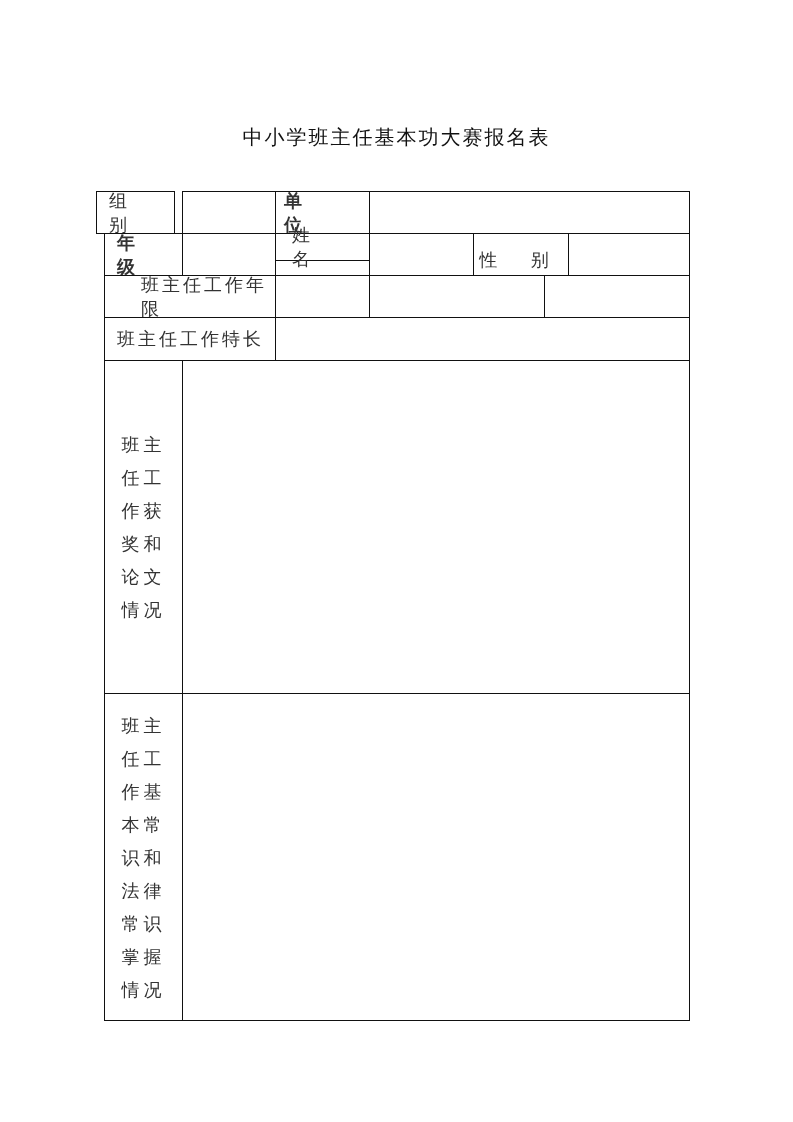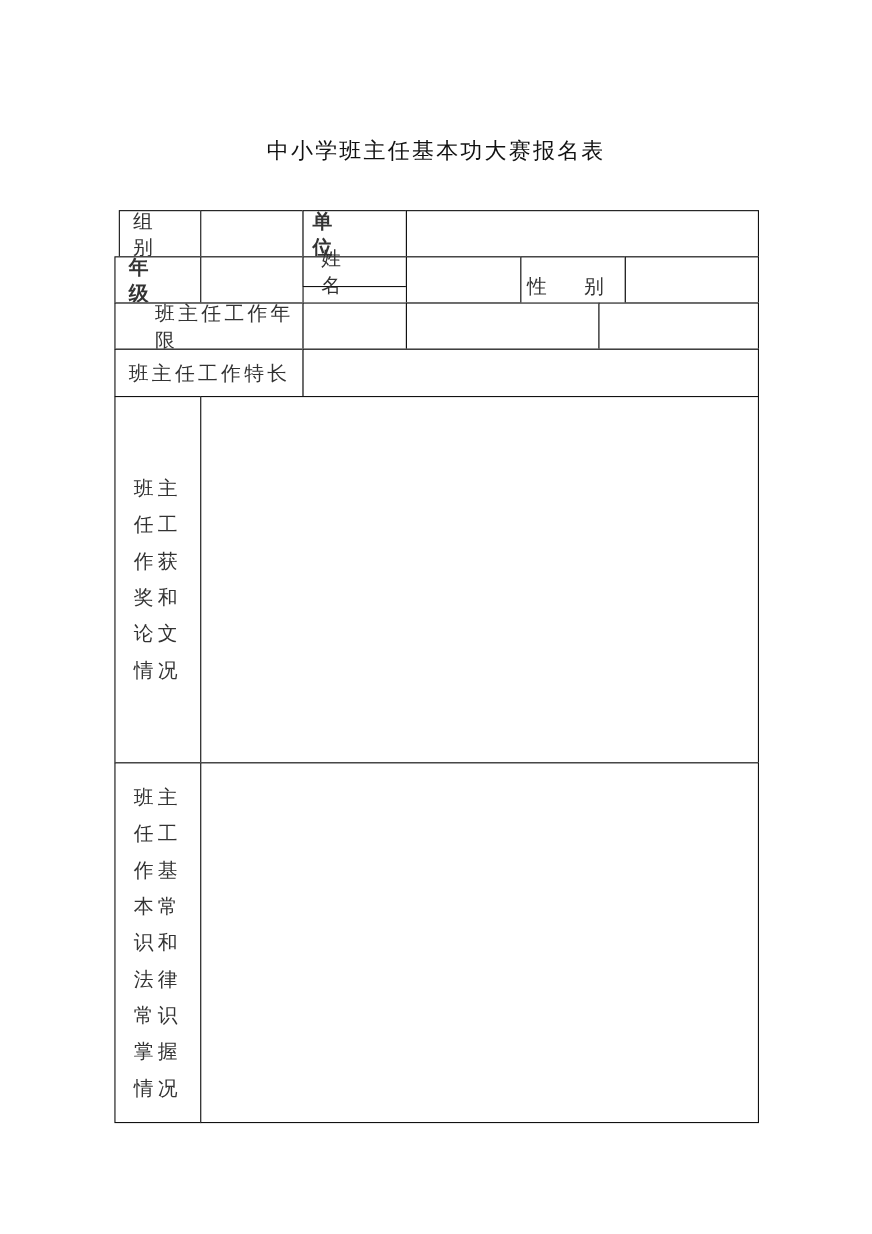--- a/index.html
+++ b/index.html
@@ -14,21 +14,21 @@
   .sp { letter-spacing: 14px; }
   .sp2 { letter-spacing: 26px; }
   .vert { flex-direction: column; line-height: 33px; font-size: 18px; letter-spacing: 4px; text-align:right; }
   .vert span { display: block; }
 </style>
 </head>
 <body>
 
 <div class="title">中小学班主任基本功大赛报名表</div>
 
-<div class="cell left" style="left:108px;top:191px;width:79px;height:43px;">
+<div class="cell left" style="left:96px;top:191px;width:79px;height:43px;">
     <span class="sp">组 别</span>
   </div>
 <div class="cell" style="left:182px;top:191px;width:94px;height:43px;"></div>
 <div class="cell left" style="left:275px;top:191px;width:95px;height:43px;padding-left:8px;font-weight:bold;">
     <span class="sp2">单 位</span>
   </div>
 <div class="cell" style="left:369px;top:191px;width:321px;height:43px;"></div>
 
 <div class="cell left" style="left:104px;top:233px;width:79px;height:43px;font-weight:bold;">
     <span class="sp">年 级</span>

